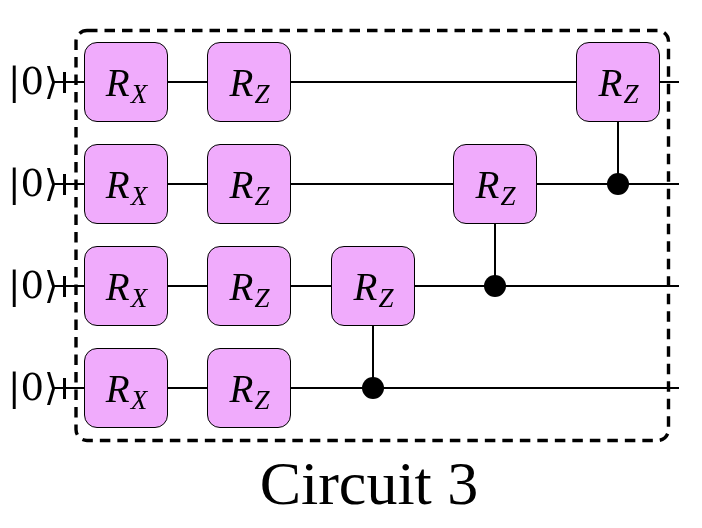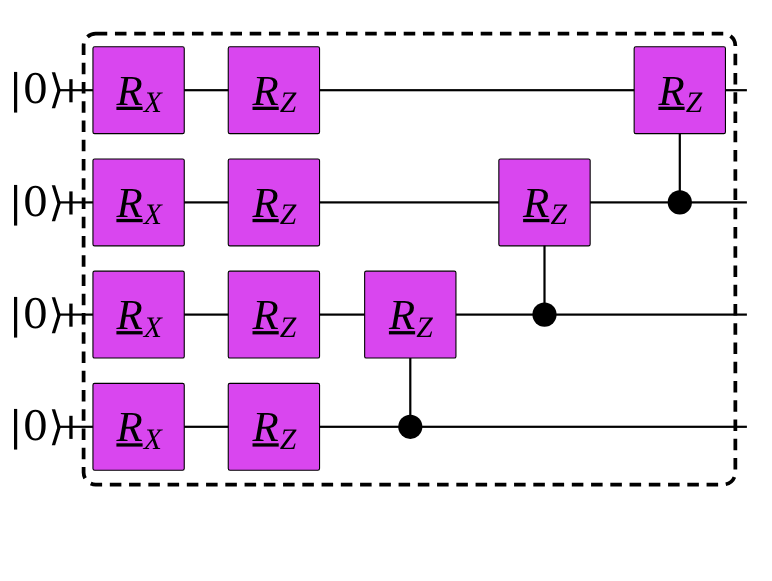--- a/index.html
+++ b/index.html
@@ -31,23 +31,23 @@
     font-size: 37px; line-height: 44px;
     text-align: center; color: #000000;
     font-family: "DejaVu Serif", "Liberation Serif", serif;
     white-space: nowrap;
   }
   .gate-box {
     position: absolute;
     width: 84px; height: 80px;
     box-sizing: border-box;
     border: 1.9px solid #000000;
-    border-radius: 2px;
-    background: #d946ef;
-    display: flex; align-items: center; justify-content: center; text-decoration: underline;
+    border-radius: 13px;
+    background: #f0abfc;
+    display: flex; align-items: center; justify-content: center;
   }
   .gate-label {
     font-style: italic;
     font-size: 39px; line-height: 1;
     color: #000000;
     white-space: nowrap;
   }
   .gate-label .sub {
     font-size: 27px;
     position: relative; top: 7px; left: 1px;
@@ -132,14 +132,15 @@
     <span class="gate-label"><span>R</span><span class="sub">Z</span></span>
   </div>
   <div class="gate-box" style="left:576px; top:42px;">
     <span class="gate-label"><span>R</span><span class="sub">Z</span></span>
   </div>
 
   <div class="control-dot" style="left:362px; top:377px;"></div>
   <div class="control-dot" style="left:484px; top:275px;"></div>
   <div class="control-dot" style="left:607px; top:173px;"></div>
 
+  <div class="caption">Circuit 3</div>
 
 </div>
 
 </body></html>

